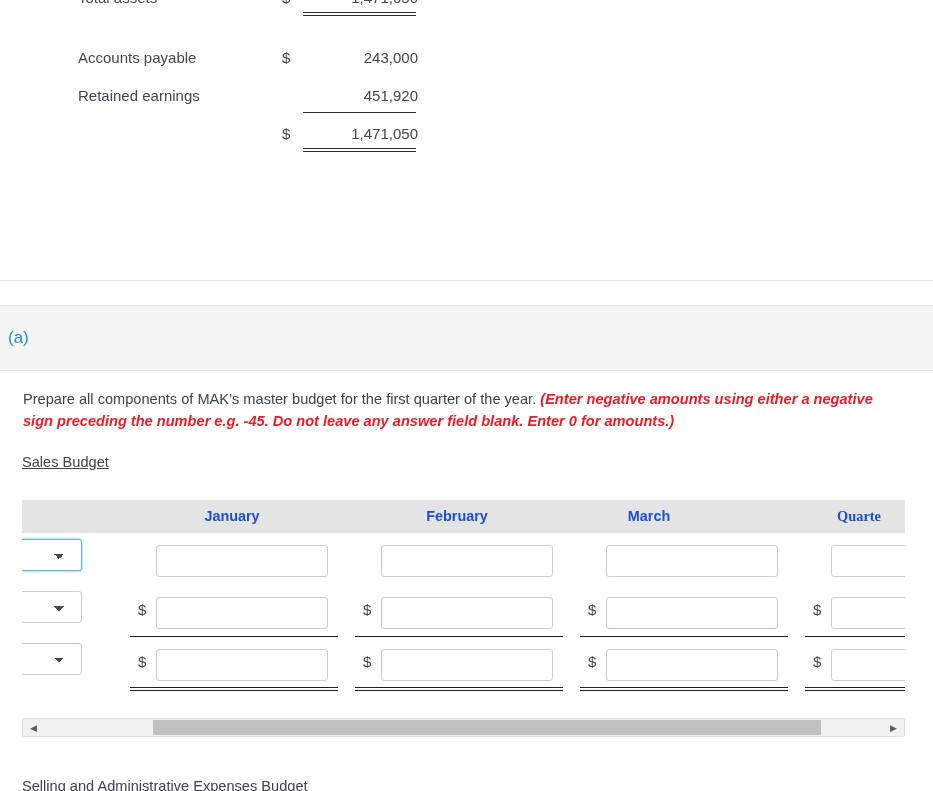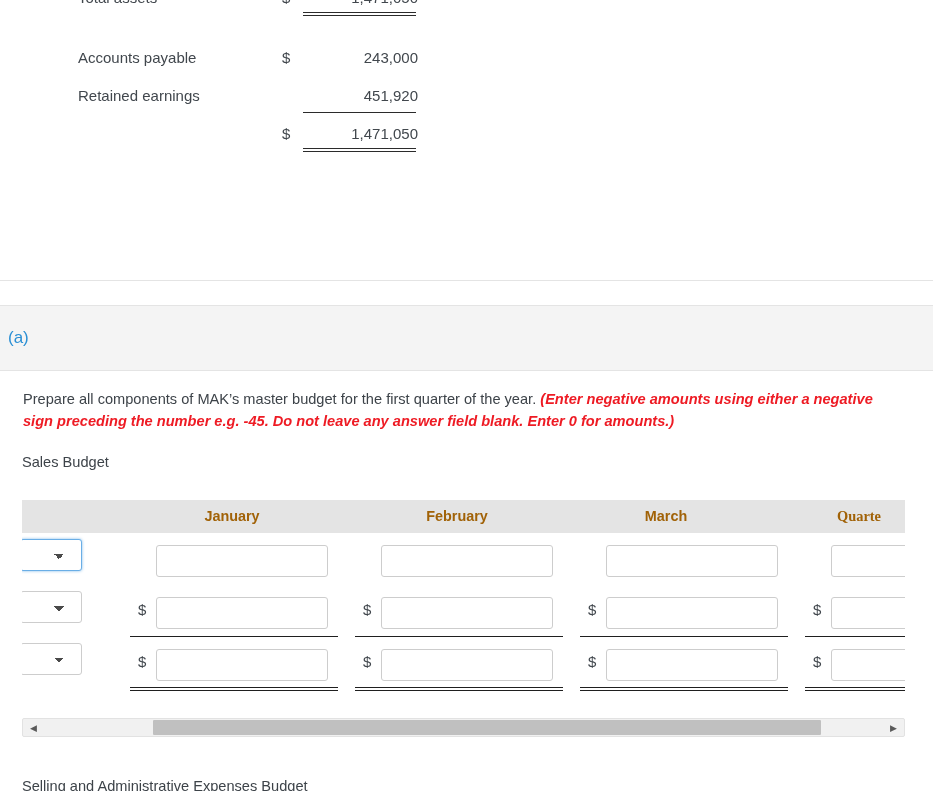--- a/index.html
+++ b/index.html
@@ -110,20 +110,21 @@
     font-weight: bold;
     font-style: italic;
   }
 
   .budget-title {
     position: absolute;
     top: 454px;
     left: 22px;
     font-size: 14.6px;
     color: #3d4349;
+    text-decoration: underline;
     cursor: pointer;
   }
 
   
   .table-wrap {
     position: absolute;
     top: 500px;
     left: 22px;
     width: 883px;
     height: 210px;
@@ -133,28 +134,28 @@
     position: relative;
     height: 33px;
     background: #e4e4e4;
     width: 883px;
   }
   .th {
     position: absolute;
     top: 8px;
     font-size: 14.4px;
     font-weight: bold;
-    color: #a16207;
+    color: #1d4ed8;
     text-align: center;
     white-space: nowrap;
     overflow: hidden;
   }
   .th-jan    { left: 112px; width: 196px; }
   .th-feb    { left: 337px; width: 196px; }
-  .th-mar    { left: 546px; width: 196px; }
+  .th-mar    { left: 529px; width: 196px; }
   .th-qtr    { left: 787px; width: 96px;  text-align: left; padding-left: 28px; font-family: Liberation Serif, serif; }
 
   .row {
     position: relative;
     width: 883px;
     height: 52px;
   }
   .cellgroup {
     position: absolute;
     top: 6px;

